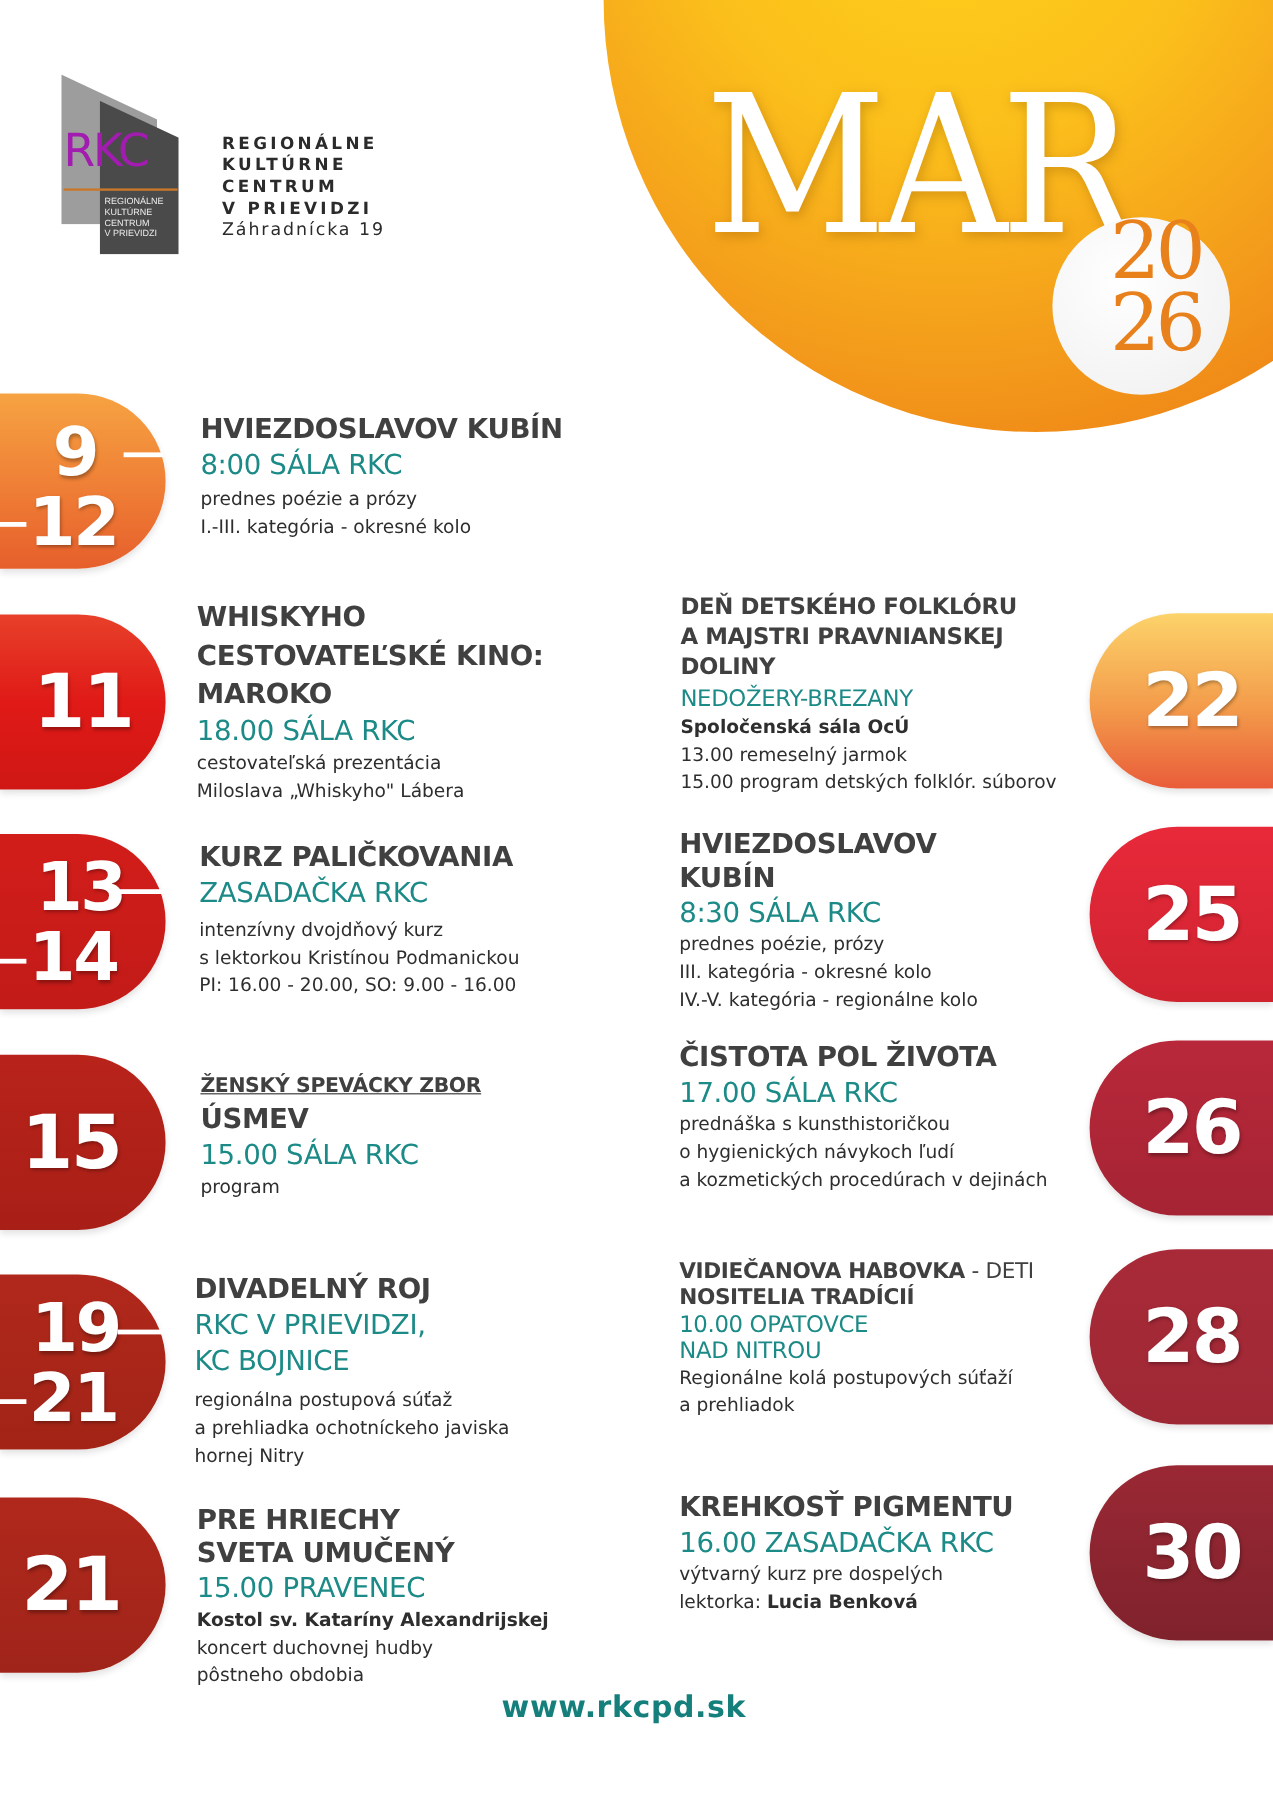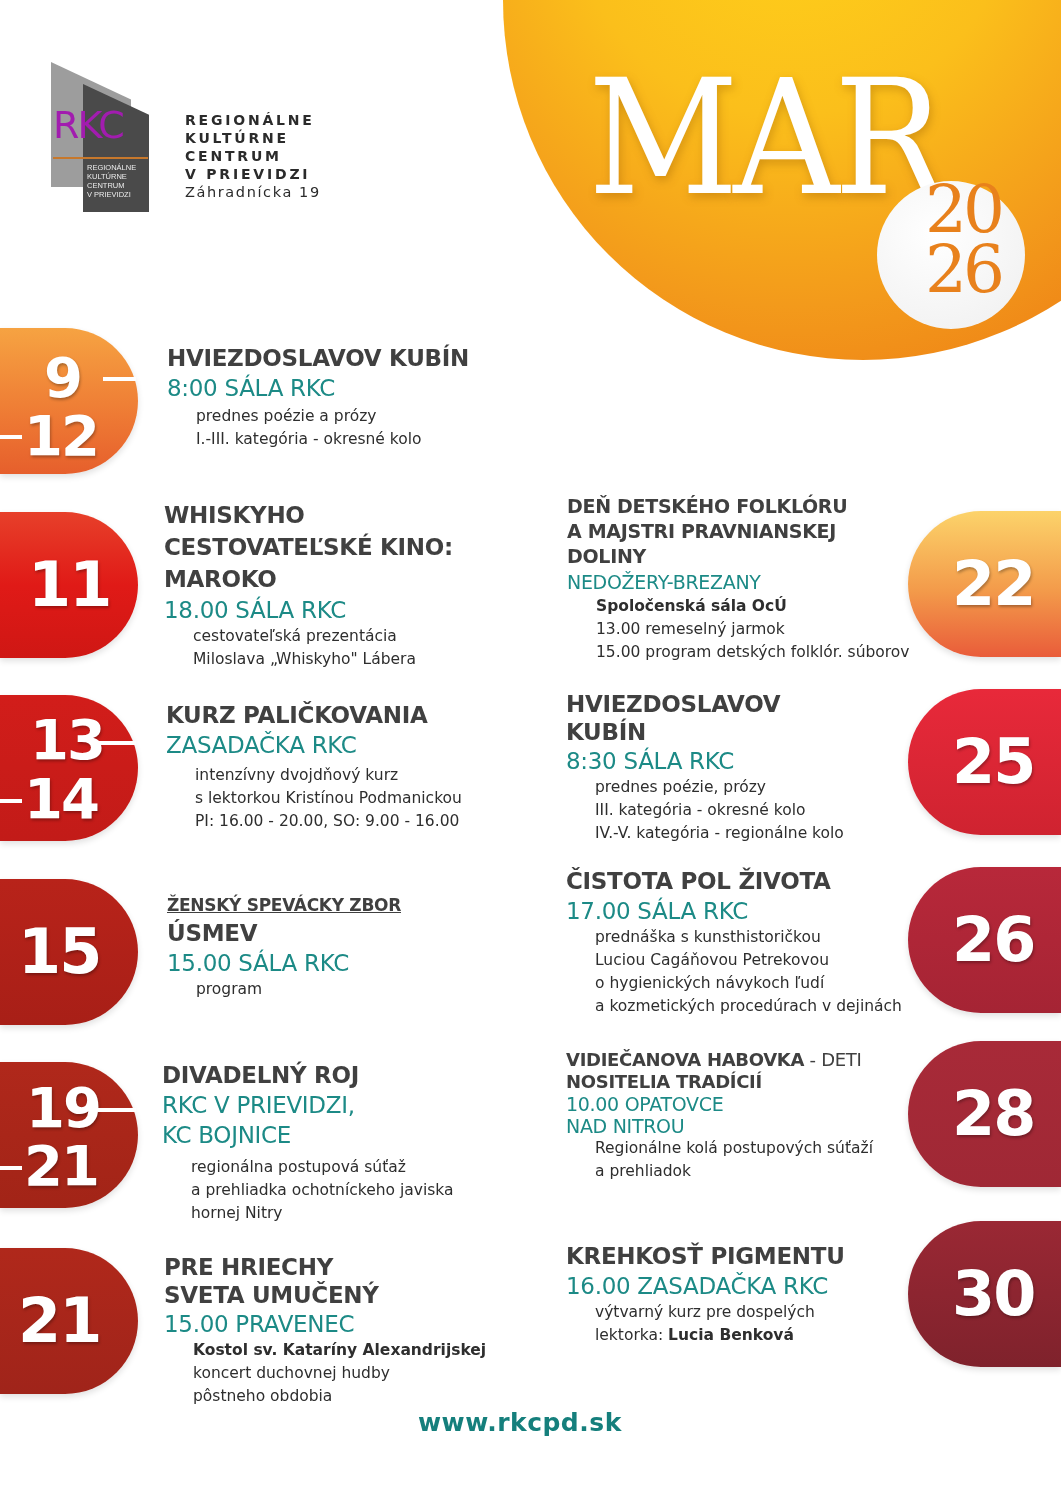--- a/index.html
+++ b/index.html
@@ -49,21 +49,21 @@
   .pill .num.two { font-size: 56px; }
   .pill .dash { position: absolute; height: 4px; background: #fff; }
 
   
   .ev { position: absolute; font-family: "DejaVu Sans", sans-serif; }
   .t { color: #404040; font-weight: bold; font-size: 23px; line-height: 30px; letter-spacing: -0.3px; }
   .t.s { font-size: 19px; line-height: 25px; }
   .t.xs { font-size: 18px; line-height: 22px; }
   .sub { color: #1c8a86; font-size: 23px; line-height: 30px; letter-spacing: -0.3px; }
   .sub.s { font-size: 19px; line-height: 22px; }
-  .d { color: #2e2e2e; font-size: 15.5px; line-height: 23px; margin-left: 29px; }
+  .d { color: #2e2e2e; font-size: 15.5px; line-height: 23px; }
   .d b { font-weight: bold; }
   .light { font-weight: normal; }
 
   .web { position: absolute; left: 418px; top: 1408px; color: #157f7c; font-weight: bold; font-size: 25px; letter-spacing: 0.5px; font-family: "DejaVu Sans", sans-serif; }
 </style>
 </head>
 <body>
 
 <div class="sun"></div>
 <div class="mar">MAR</div>
@@ -202,21 +202,20 @@
   <div class="sub">8:30 SÁLA RKC</div>
   <div class="d">prednes poézie, prózy</div>
   <div class="d">III. kategória - okresné kolo</div>
   <div class="d">IV.-V. kategória - regionálne kolo</div>
 </div>
 
 <div class="ev" style="left:566px;top:866px;">
   <div class="t">ČISTOTA POL ŽIVOTA</div>
   <div class="sub">17.00 SÁLA RKC</div>
   <div class="d">prednáška s kunsthistoričkou</div>
-  <div class="d">Luciou Cagáňovou Petrekovou</div>
   <div class="d">o hygienických návykoch ľudí</div>
   <div class="d">a kozmetických procedúrach v dejinách</div>
 </div>
 
 <div class="ev" style="left:566px;top:1049px;">
   <div class="t xs"><span>VIDIEČANOVA HABOVKA</span><span class="light"> - DETI</span></div>
   <div class="t xs">NOSITELIA TRADÍCIÍ</div>
   <div class="sub s">10.00 OPATOVCE</div>
   <div class="sub s">NAD NITROU</div>
   <div class="d">Regionálne kolá postupových súťaží</div>

